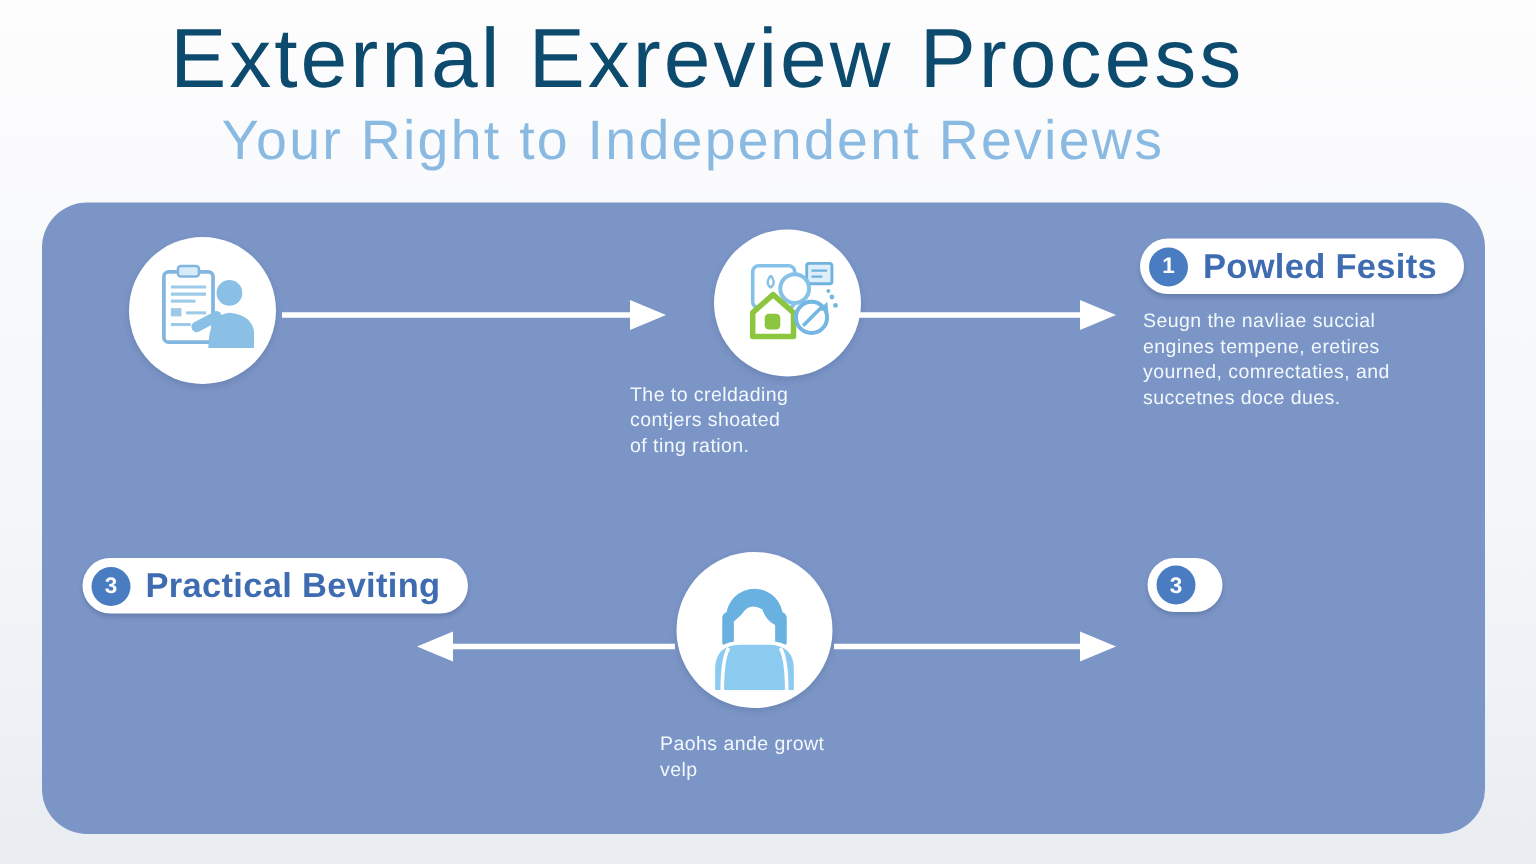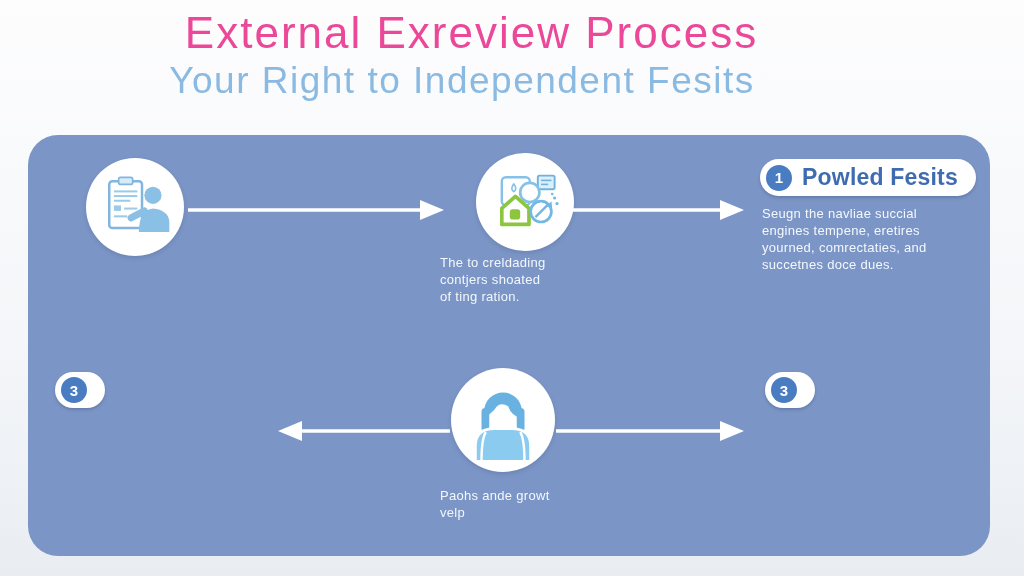--- a/index.html
+++ b/index.html
@@ -3,21 +3,21 @@
 <meta charset="utf-8">
 <style>
   html,body{margin:0;padding:0;}
   body{
     width:1024px;height:576px;overflow:hidden;position:relative;
     font-family:"Liberation Sans", sans-serif;
     background:linear-gradient(180deg,#fdfdfe 0%,#f4f6f9 60%,#e9edf2 100%);
   }
   .header{position:absolute;left:0;top:10px;width:924px;text-align:center;}
   .title{
-    font-size:44px;font-weight:300;color:#ec4899;letter-spacing:2px;
+    font-size:56px;font-weight:300;color:#0c4a6e;letter-spacing:2px;
     line-height:1.05;
     margin-left:19px;
   }
   .subtitle{
     font-size:37px;font-weight:300;color:#8abae2;letter-spacing:1.5px;
     margin-top:4px;
   }
   .panel{
     position:absolute;left:28px;top:135px;width:962px;height:421px;
     background:#7b95c6;border-radius:30px;
@@ -42,21 +42,21 @@
     display:flex;align-items:center;justify-content:center;flex:0 0 auto;
   }
   .pill-label{color:#3f6cb1;font-size:23px;font-weight:700;letter-spacing:0.2px;}
   .arrow{position:absolute;}
 </style>
 </head>
 <body>
 
 <div class="header">
   <div class="title">External Exreview Process</div>
-  <div class="subtitle">Your Right to Independent Fesits</div>
+  <div class="subtitle">Your Right to Independent Reviews</div>
 </div>
 
 <div class="panel">
 
   <div class="circle-icon" style="left:58px;top:23px;width:98px;height:98px;">
     <svg width="78" height="78" viewBox="0 0 100 100">
       <rect x="17" y="17" width="42" height="60" rx="4" fill="#ffffff" stroke="#82b6e0" stroke-width="3.2"></rect>
       <rect x="29" y="12" width="18" height="9" rx="2.5" fill="#d8ebf8" stroke="#82b6e0" stroke-width="2.2"></rect>
       <line x1="23" y1="30" x2="53" y2="30" stroke="#9ccae9" stroke-width="2.6"></line>
       <line x1="23" y1="36" x2="53" y2="36" stroke="#9ccae9" stroke-width="2.6"></line>
@@ -97,30 +97,31 @@
   <svg class="arrow" style="left:528px;top:62px;" width="188" height="26" viewBox="0 0 188 26">
     <line x1="0" y1="13" x2="166" y2="13" stroke="#ffffff" stroke-width="3.6"></line>
     <polygon points="164,3 188,13 164,23" fill="#ffffff"></polygon>
   </svg>
 
   <div class="pill" style="left:732px;top:24px;">
     <div class="badge">1</div>
     <div class="pill-label">Powled Fesits</div>
   </div>
 
-  <div class="para" style="left:412px;top:119px;width:220px;">The to creldading
+  <div class="para" style="left:392px;top:119px;width:220px;">The to creldading
 contjers shoated
 of ting ration.</div>
   <div class="para" style="left:734px;top:70px;width:235px;">Seugn the navliae succial
 engines tempene, eretires
 yourned, comrectaties, and
 succetnes doce dues.</div>
 
   <div class="pill" style="left:27px;top:237px;">
     <div class="badge">3</div>
+    <div class="pill-label">Practical Beviting</div>
   </div>
 
   <svg class="arrow" style="left:250px;top:283px;" width="172" height="26" viewBox="0 0 172 26">
     <line x1="22" y1="13" x2="172" y2="13" stroke="#ffffff" stroke-width="3.6"></line>
     <polygon points="24,3 0,13 24,23" fill="#ffffff"></polygon>
   </svg>
 
   <div class="circle-icon" style="left:423px;top:233px;width:104px;height:104px;">
     <svg width="86" height="86" viewBox="0 0 100 100">
       <circle cx="50" cy="36" r="16" fill="#ffffff"></circle>

